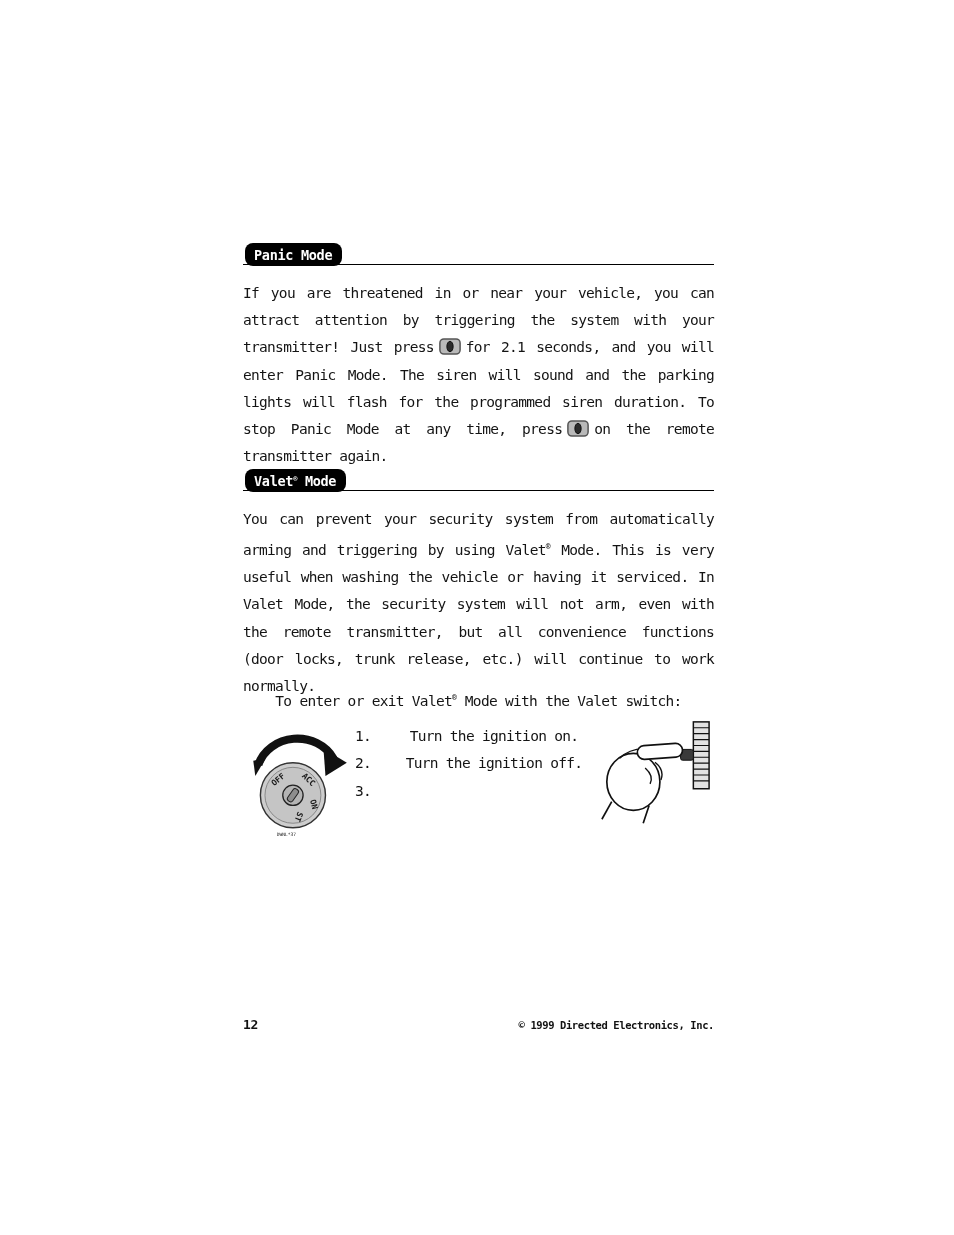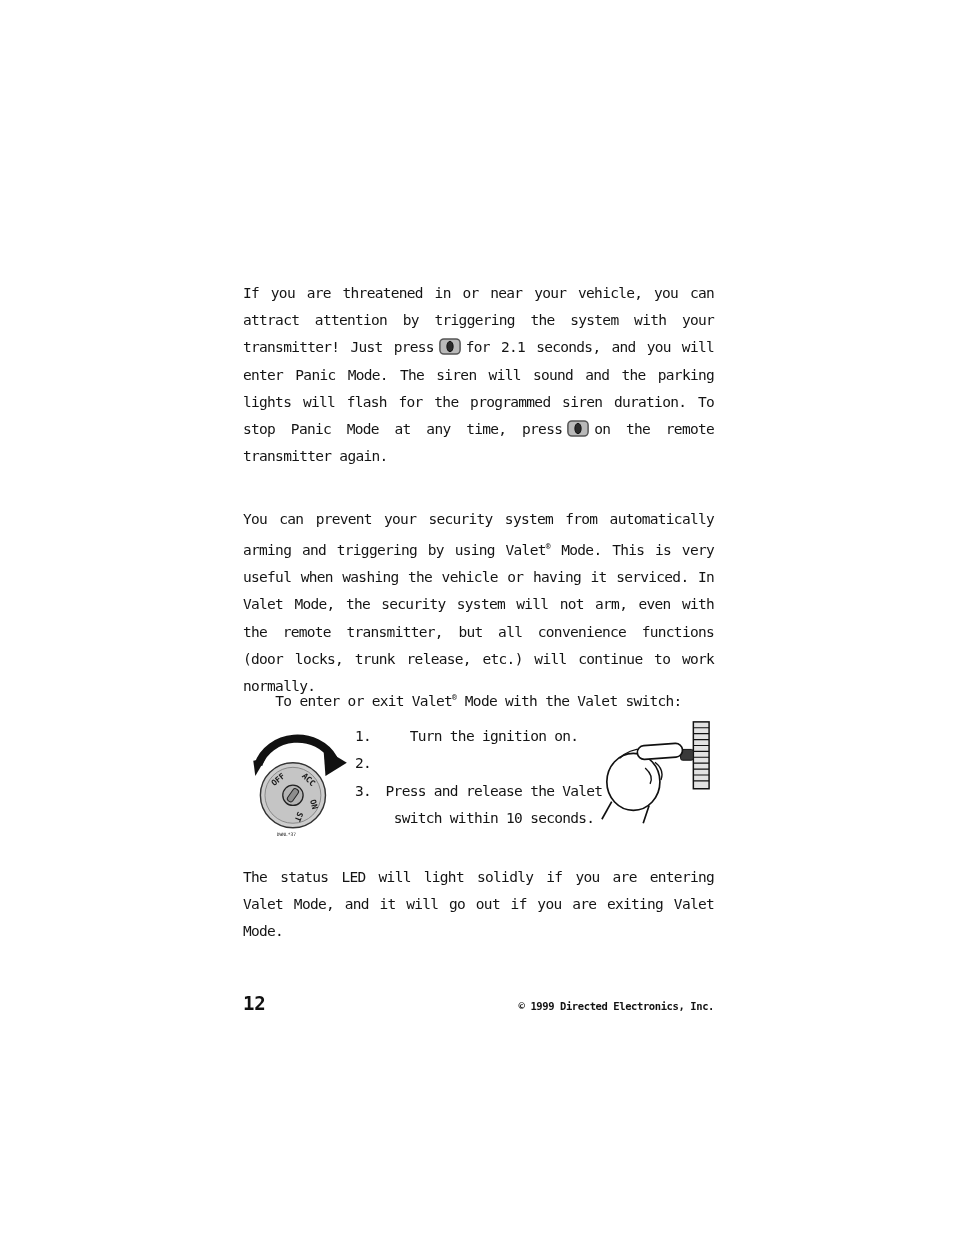--- a/index.html
+++ b/index.html
@@ -33,39 +33,45 @@
   .steps { position:absolute; left:112px; top:7px; width:252px; }
   .step { display:flex; font-size:14.5px; line-height:27.4px; letter-spacing:-0.7px; color:#141414; }
   .step-num { flex:0 0 28px; }
   .step-text { width:222px;text-align:center; }
   .hand-wrap { position:absolute; right:0; top:2px; width:118px; height:112px; }
 
   .footer {
     position:absolute; top:992px; left:0; width:471px;
     display:flex; justify-content:space-between; align-items:baseline;
   }
-  .page-num { font-size:19px; font-weight:bold; letter-spacing:-0.3px; }
+  .page-num { font-size:13px; font-weight:bold; letter-spacing:-0.3px;margin-top:25px; }
   .copyright { font-size:10.5px; font-weight:700; letter-spacing:-0.4px;margin-left:8px; }
 
   svg text { font-family:"DejaVu Sans Mono", monospace; fill:#1a1a1a; }
 </style>
 </head>
 <body>
 
 <div class="content">
 
+  <div class="section-header" style="top:241px">
+    <span class="badge"><span>Panic Mode</span></span>
+  </div>
 
   <p class="para" style="top:280px"><span>If you are threatened in or near your vehicle, you can attract attention by triggering the system with your transmitter! Just press</span><span class="btn-icon"><svg viewBox="0 0 22 17" width="22" height="17">
           <rect x="0.9" y="0.9" width="20.2" height="15.2" rx="4" fill="#b9b9b9" stroke="#555" stroke-width="1.5"></rect>
           <ellipse cx="11" cy="8.5" rx="3.2" ry="5.2" fill="#2a2a2a" stroke="#000" stroke-width="0.8"></ellipse>
         </svg></span><span>for 2.1 seconds, and you will enter Panic Mode. The siren will sound and the parking lights will flash for the programmed siren duration. To stop Panic Mode at any time, press</span><span class="btn-icon"><svg viewBox="0 0 22 17" width="22" height="17">
           <rect x="0.9" y="0.9" width="20.2" height="15.2" rx="4" fill="#b9b9b9" stroke="#555" stroke-width="1.5"></rect>
           <ellipse cx="11" cy="8.5" rx="3.2" ry="5.2" fill="#2a2a2a" stroke="#000" stroke-width="0.8"></ellipse>
         </svg></span><span>on the remote transmitter again.</span></p>
 
+  <div class="section-header" style="top:467px">
+    <span class="badge"><span>Valet</span><sup>®</sup><span> Mode</span></span>
+  </div>
 
   <p class="para" style="top:506px"><span>You can prevent your security system from automatically arming and triggering by using Valet</span><sup>®</sup><span> Mode. This is very useful when washing the vehicle or having it serviced. In Valet Mode, the security system will not arm, even with the remote transmitter, but all convenience functions (door locks, trunk release, etc.) will continue to work normally.</span></p>
 
   <p class="para" style="top:684px; text-align:center;"><span>To enter or exit Valet</span><sup>®</sup><span> Mode with the Valet switch:</span></p>
 
   <div class="figure-row">
 
     <div class="ignition-wrap">
       <svg viewBox="0 0 96 118" width="100" height="120">
         <g>
@@ -87,24 +93,24 @@
       </svg>
     </div>
 
     <div class="steps">
       <div class="step">
         <span class="step-num">1.</span>
         <span class="step-text">Turn the ignition on.</span>
       </div>
       <div class="step">
         <span class="step-num">2.</span>
+        <span class="step-text">Turn the ignition off.</span>
       </div>
       <div class="step">
         <span class="step-num">3.</span>
-        <span class="step-text">Press and release the Valet switch within 10 seconds.</span>
       </div>
     </div>
 
     <div class="hand-wrap">
       <svg viewBox="0 0 120 112" width="118" height="112">
         <g>
           <rect x="99" y="3" width="16" height="68" fill="#e3e3e3" stroke="#111" stroke-width="1.5"></rect>
           <path d="M99 9 h16 M99 15 h16 M99 21 h16 M99 27 h16 M99 33 h16 M99 39 h16 M99 45 h16 M99 51 h16 M99 57 h16 M99 63 h16" stroke="#111" stroke-width="1.2"></path>
           <rect x="86" y="31" width="13" height="11" rx="2" fill="#3a3a3a" stroke="#111" stroke-width="1"></rect>
         </g>
@@ -115,20 +121,19 @@
           <path d="M60 44 q10 8 6 18" fill="none" stroke="#111" stroke-width="1.4"></path>
           <path d="M50 50 q9 8 5 16" fill="none" stroke="#111" stroke-width="1.4"></path>
           <path d="M16 84 L6 102" stroke="#111" stroke-width="1.7"></path>
           <path d="M54 88 L48 106" stroke="#111" stroke-width="1.7"></path>
         </g>
       </svg>
     </div>
 
   </div>
 
-  <p class="para" style="top:864px">The status LED will light solidly if you are entering Valet Mode, and it will go out if you are exiting Valet Mode.</p>
 
   <div class="footer">
     <span class="page-num">12</span>
     <span class="copyright">© 1999 Directed Electronics, Inc.</span>
   </div>
 
 </div>
 
 </body></html>

